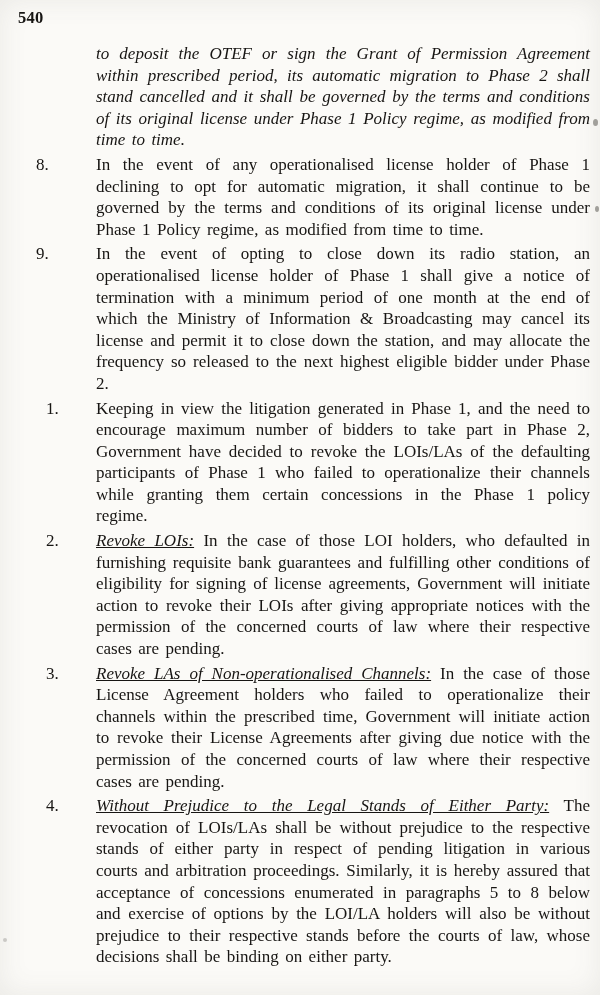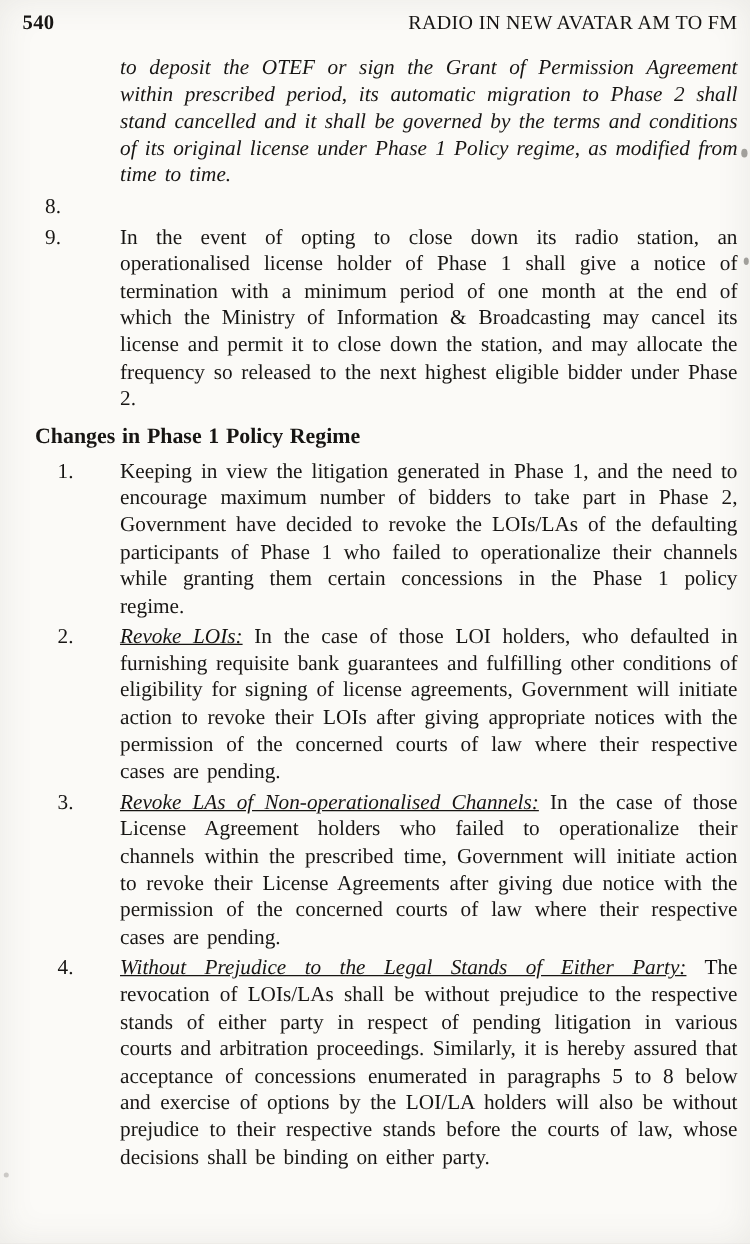--- a/index.html
+++ b/index.html
@@ -84,37 +84,36 @@
 <body>
 
 <div class="page">
 
   <div class="speck s1"></div>
   <div class="speck s2"></div>
   <div class="speck s3"></div>
 
   <header class="running-head">
     <span class="pgnum">540</span>
-    <span class="rtitle">RADIO IN NEW AVATAR AM TO FM</span>
   </header>
 
   <main class="body-text">
 
     <p class="cont">to deposit the OTEF or sign the Grant of Permission Agreement within prescribed period, its automatic migration to Phase 2 shall stand cancelled and it shall be governed by the terms and conditions of its original license under Phase 1 Policy regime, as modified from time to time.</p>
 
     <div class="li">
       <span class="num">8.</span>
+      <p class="itxt">In the event of any operationalised license holder of Phase 1 declining to opt for automatic migration, it shall continue to be governed by the terms and conditions of its original license under Phase 1 Policy regime, as modified from time to time.</p>
     </div>
 
     <div class="li">
       <span class="num">9.</span>
       <p class="itxt">In the event of opting to close down its radio station, an operationalised license holder of Phase 1 shall give a notice of termination with a minimum period of one month at the end of which the Ministry of Information &amp; Broadcasting may cancel its license and permit it to close down the station, and may allocate the frequency so released to the next highest eligible bidder under Phase 2.</p>
     </div>
 
-    <h2 class="sec">Changes in Phase 1 Policy Regime</h2>
 
     <div class="li b">
       <span class="num">1.</span>
       <p class="itxt">Keeping in view the litigation generated in Phase 1, and the need to encourage maximum number of bidders to take part in Phase 2, Government have decided to revoke the LOIs/LAs of the defaulting participants of Phase 1 who failed to operationalize their channels while granting them certain concessions in the Phase 1 policy regime.</p>
     </div>
 
     <div class="li b">
       <span class="num">2.</span>
       <p class="itxt"><i class="lead">Revoke LOIs:</i> <span>In the case of those LOI holders, who defaulted in furnishing requisite bank guarantees and fulfilling other conditions of eligibility for signing of license agreements, Government will initiate action to revoke their LOIs after giving appropriate notices with the permission of the concerned courts of law where their respective cases are pending.</span></p>
     </div>

